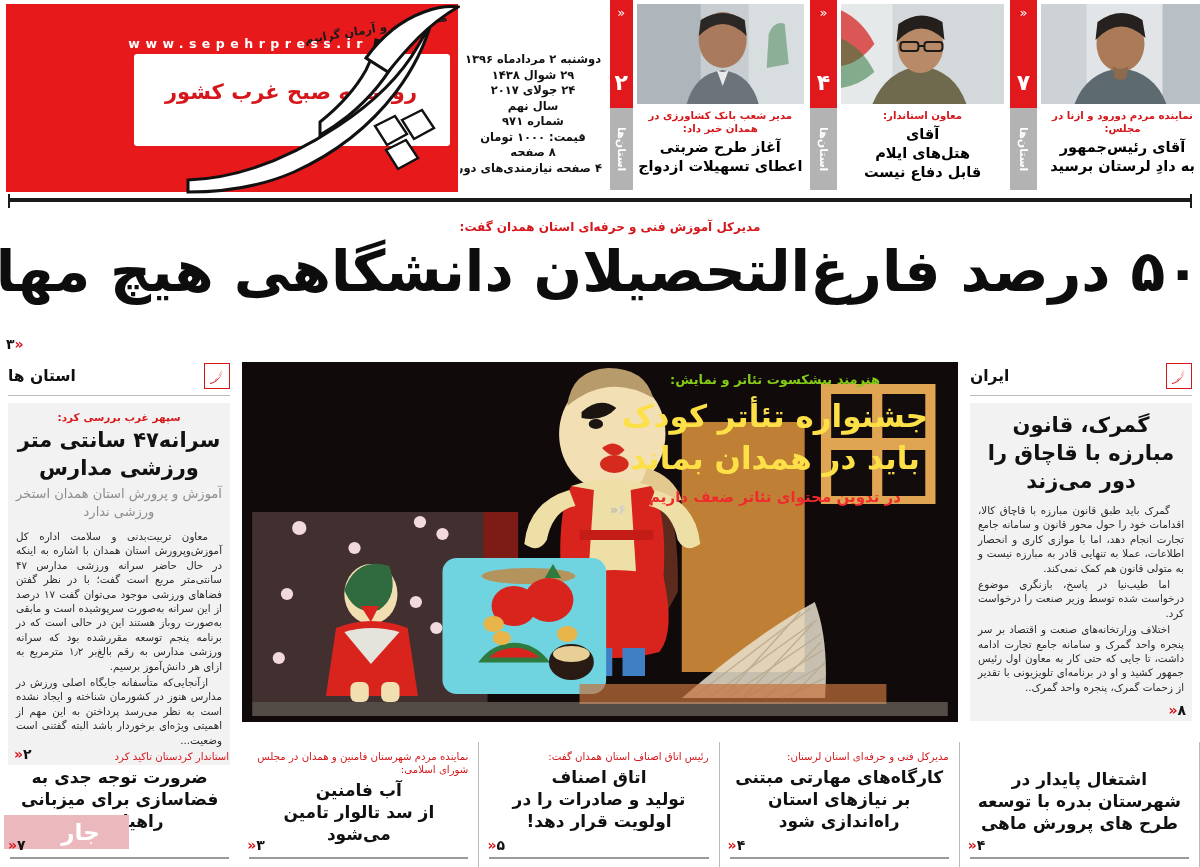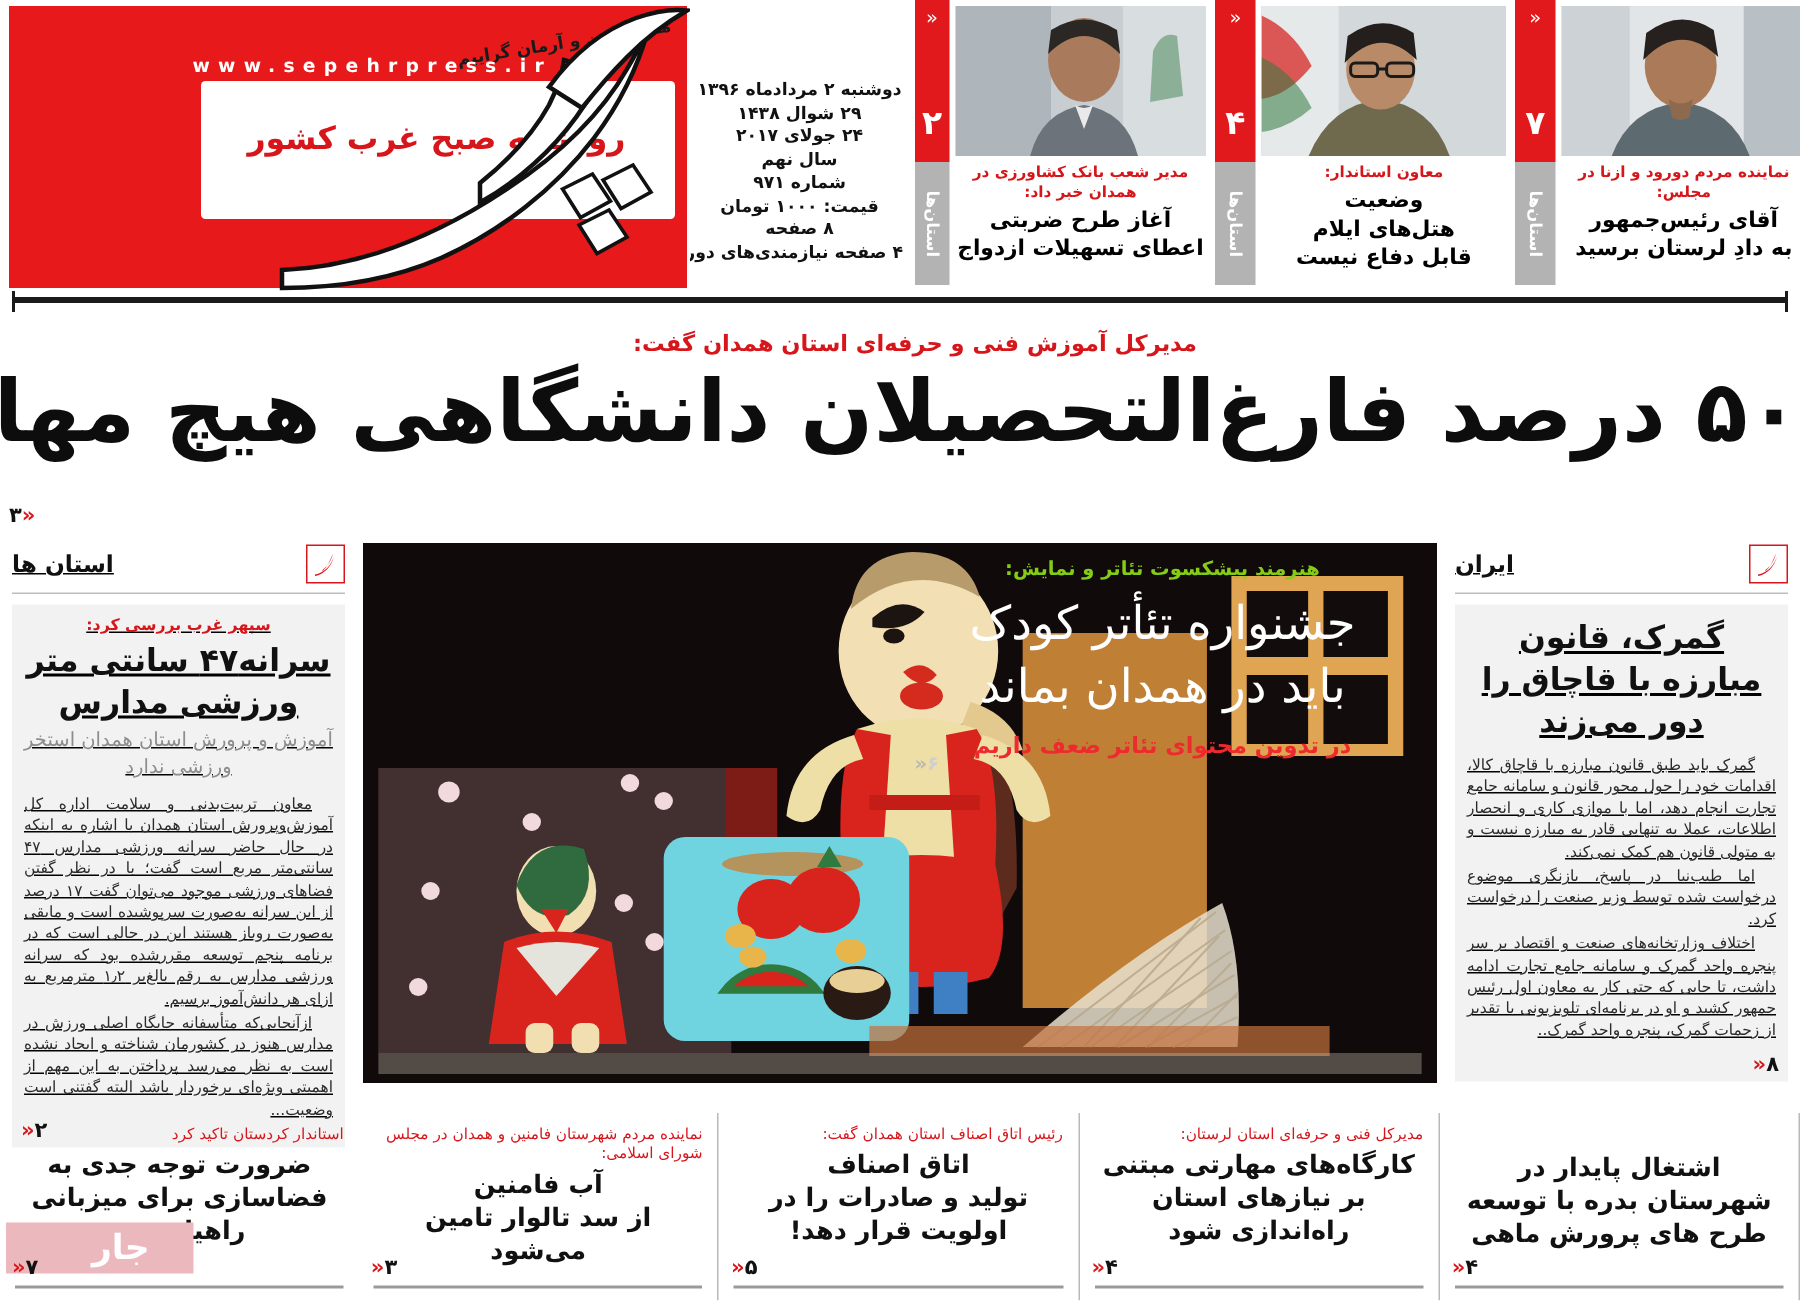--- a/index.html
+++ b/index.html
@@ -44,49 +44,49 @@
   .pt-photo { width:100%; height:100px; overflow:hidden; position:relative; background:#cfd4d8; }
   .pt-kicker { margin-top:5px; font-size:10.2px; line-height:13px; color:#d6161a; font-weight:700; text-align:center; }
   .pt-title { margin-top:3px; font-size:14.5px; line-height:19px; color:#000; font-weight:700; text-align:center; }
 
   
   .rule-thick { position:absolute; left:8px; width:1184px; height:4px; background:#1b1b1b; }
   .rule-cap { position:absolute; width:2px; height:14px; background:#1b1b1b; }
 
   
   .headzone { position:absolute; top:212px; left:0; width:1200px; height:142px; }
-  .head-kicker { text-align:center; font-size:15px; font-weight:700; color:#d6161a; margin-top:8px;padding-left:20px; }
+  .head-kicker { text-align:center; font-size:12px; font-weight:700; color:#d6161a; margin-top:8px;padding-left:20px; }
   .head-main { text-align:center; font-size:57px; line-height:66px; font-weight:700; color:#0d0d0d;
      margin-top:4px; letter-spacing:-1px; white-space:nowrap; }
   .head-pageref { position:absolute; left:6px; bottom:2px; font-size:14px; font-weight:700; color:#111; }
   .head-pageref .chev { color:#d6161a; }
 
   
   .maincols { position:absolute; top:362px; left:0; width:1200px; height:372px; display:flex; flex-direction:row-reverse; }
-  .col-side { width:238px; padding:0 8px; position:relative;text-decoration:underline; }
+  .col-side { width:238px; padding:0 8px; position:relative; }
   .sec-head { display:flex; flex-direction:row-reverse; align-items:center; justify-content:space-between;
      border-bottom:1px solid #bdbdbd; padding-bottom:5px; margin-bottom:7px; height:34px;}
   .sec-title { font-size:15.5px; font-weight:700; color:#111; }
   .sec-logo { width:26px; height:26px; border:1.6px solid #d6161a; position:relative; }
   .sec-logo svg { position:absolute; top:1px; left:1px; }
   .art-box { background:#f2f2f2; padding:8px 8px 16px; position:relative; min-height:318px; }
   .art-kicker { font-size:10.5px; font-weight:700; color:#d6161a; text-align:center; margin-bottom:3px; }
   .art-title { font-size:21px; line-height:28px; font-weight:700; color:#111; text-align:center; }
   .art-sub { font-size:13px; line-height:18px; color:#8d8d8d; text-align:center; margin-top:3px; }
   .art-body { margin-top:8px; font-size:10.3px; line-height:14.4px; color:#2a2a2a; text-align:justify; }
   .art-body p { text-indent:14px; margin-bottom:2px; }
   .art-ref { position:absolute; bottom:3px; font-size:14px; font-weight:700; color:#111; }
   .art-ref.left { left:6px; } .art-ref.right { right:6px; }
   .art-ref .chev { color:#d6161a; }
 
   .col-center { flex:1 1 auto; padding:0 4px; position:relative; }
   .photo-main { position:relative; width:100%; height:360px; overflow:hidden; background:#0a0507; }
   .ov { position:absolute; z-index:5; text-align:center; width:330px; right:18px; }
   .ov-kicker { top:10px; font-size:13px; font-weight:700; color:#84cc16; }
-  .ov-title { top:34px; font-size:31px; line-height:40px; font-weight:400; color:#ffffff; }
+  .ov-title { top:34px; font-size:31px; line-height:40px; font-weight:700; color:#fde047; }
   .ov-sub { top:126px; font-size:15px; font-weight:700; color:#ef2a2e; }
   .ov-ref { position:absolute; z-index:6; right:332px; top:140px; font-size:13px; font-weight:700; color:#cfcfcf; }
   .ov-ref .chev { color:#b8b8b8; }
 
   
   .bottomrow { position:absolute; top:742px; left:0; width:1200px; height:125px;
      display:flex; flex-direction:row-reverse; }
   .bt { position:relative; flex:1 1 0; padding:8px 10px 0; }
   .bt + .bt { border-right:1px solid #b9b9b9; }
   .bt-kicker { font-size:10.2px; line-height:13px; font-weight:400; color:#d6161a; text-align:right; }
@@ -185,21 +185,21 @@
               <path d="M8 34 q22 10 34 34 q-16 14 -34 16 Z" fill="#2f7a3e" opacity=".55"></path>
               <path d="M40 100 q14 -34 48 -38 q34 4 46 38 Z" fill="#6f6a4e"></path>
               <ellipse cx="88" cy="42" rx="23" ry="27" fill="#b88a68"></ellipse>
               <path d="M64 38 q24 -26 48 -2 l-2 -18 q-22 -14 -44 2 Z" fill="#241f1c"></path>
               <rect x="68" y="38" width="18" height="9" rx="3" fill="none" stroke="#1a1a1a" stroke-width="2"></rect>
               <rect x="92" y="38" width="18" height="9" rx="3" fill="none" stroke="#1a1a1a" stroke-width="2"></rect>
               <line x1="86" y1="42" x2="92" y2="42" stroke="#1a1a1a" stroke-width="2"></line>
             </svg>
           </div>
           <div class="pt-kicker">معاون استاندار:</div>
-          <div class="pt-title" style="white-space:pre-line">وضعیت
+          <div class="pt-title" style="white-space:pre-line">آقای
 هتل‌های ایلام
 قابل دفاع نیست</div>
         </div>
       </div>
 
       <div class="pt">
         <div class="pt-tabs">
           <div class="pt-tab-red">
             <span class="pt-chev">«</span>
             <span class="pt-num">۷</span>

